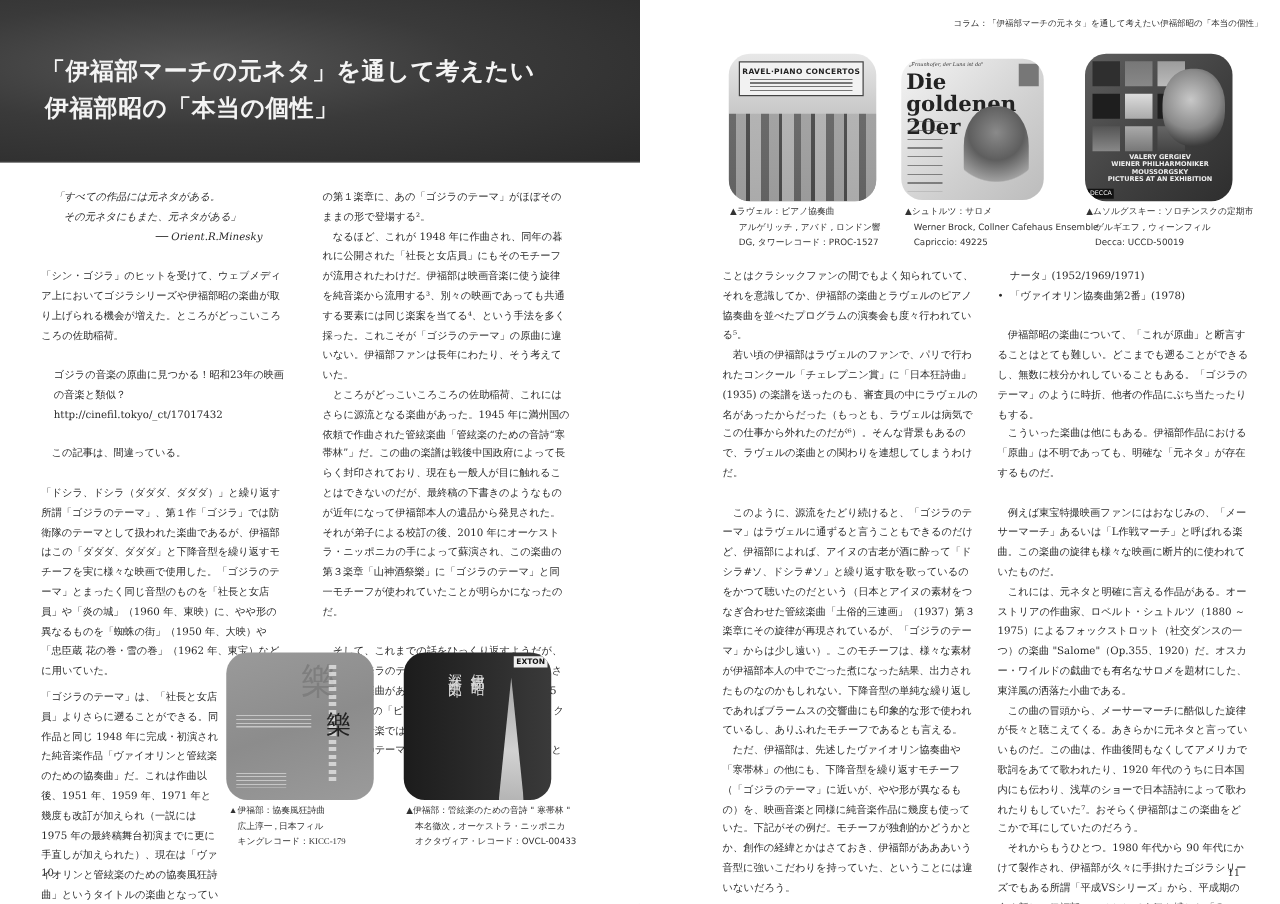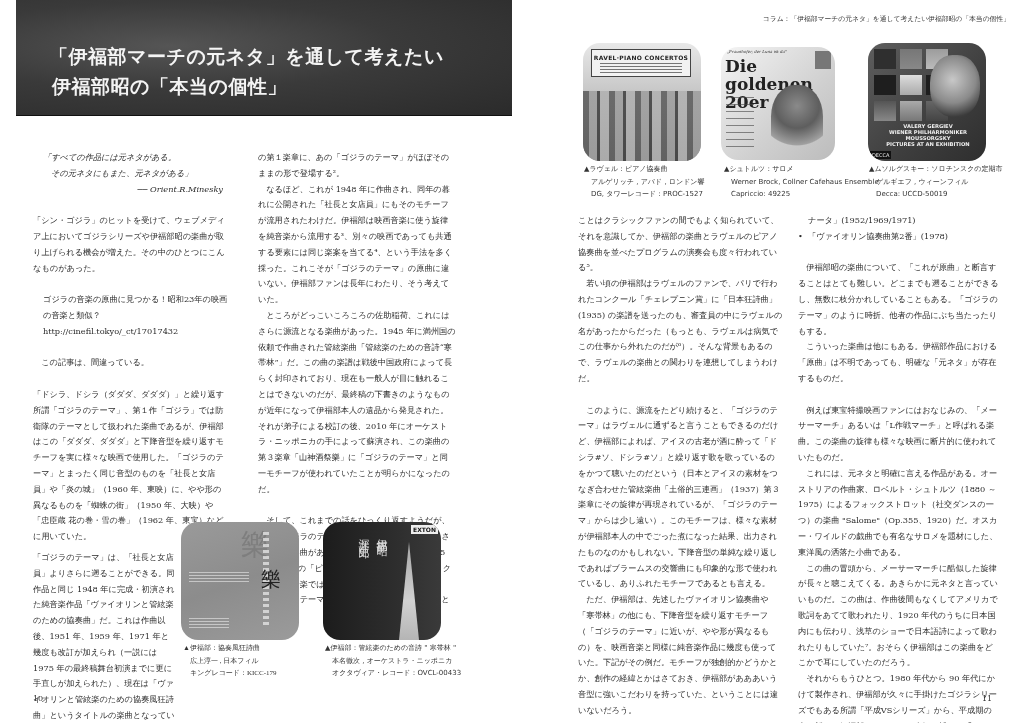--- a/index.html
+++ b/index.html
@@ -4,39 +4,39 @@
 <style>
   * { box-sizing: border-box; margin: 0; padding: 0; }
   html, body { width: 1024px; height: 723px; overflow: hidden; background: #ffffff; }
   body { font-family: "DejaVu Serif", "Liberation Serif", serif; color: #222; position: relative; }
   .spread { position: absolute; left: 0; top: 0; width: 1024px; height: 723px; background: #fff; }
   .page { position: absolute; top: 0; height: 723px; background: #fff; }
   .page-left { left: 0; width: 512px; }
   .page-right { left: 512px; width: 512px; }
 
   .title-band {
-    position: absolute; left: 16px; top: 0; width: 512px; height: 116px;
+    position: absolute; left: 0; top: 0; width: 512px; height: 130px;
     background: radial-gradient(ellipse at 30% 40%, #555 0%, #3a3a3a 45%, #2a2a2a 100%);
     border-bottom: 1px solid #111;
   }
   .title-line { position: absolute; left: 33px; color: #f4f4f4; font-weight: bold; font-size: 19px; letter-spacing: 0.5px; white-space: nowrap; }
   .title-line.l1 { top: 44px; }
   .title-line.l2 { top: 74px; left: 36px; }
 
   .col { position: absolute; font-size: 8.2px; line-height: 15.8px; color: #2a2a2a; }
   .col p { text-indent: 0; }
   .col p.ind { text-indent: 1em; }
   .col .gap { height: 15.8px; }
   .col-l1 { left: 33px; top: 150px; width: 195px; }
   .col-l2 { left: 258px; top: 150px; width: 198px; }
   .col-r1 { left: 578px; top: 213px; width: 205px; }
   .col-r2 { left: 798px; top: 213px; width: 201px; }
 
   .epigraph { margin-left: 10px; font-style: italic; }
-  .epigraph .attr { text-align: right; margin-right: 5px; }
+  .epigraph .attr { text-align: right; margin-right: 18px; }
   .ref { margin-left: 10px; }
   .ul { list-style: none; }
   .ul li { position: relative; padding-left: 10px; }
   .ul li::before { content: "•"; position: absolute; left: 0; }
 
   .cover { position: absolute; background: #999; overflow: hidden; border-radius: 17px; }
   .cap { position: absolute; font-size: 7px; line-height: 12.5px; color: #333; white-space: nowrap; font-family: "DejaVu Sans", "Liberation Sans", sans-serif; }
   .cap span { display: block; }
   .cap span.ind { padding-left: 7px; }
 
@@ -103,21 +103,21 @@
       <div class="title-line l2">伊福部昭の「本当の個性」</div>
     </div>
 
     <div class="col col-l1">
       <div class="epigraph">
         <p>「すべての作品には元ネタがある。</p>
         <p style="padding-left:8px">その元ネタにもまた、元ネタがある」</p>
         <p class="attr">── Orient.R.Minesky</p>
       </div>
       <div class="gap"></div>
-      <p>「シン・ゴジラ」のヒットを受けて、ウェブメディア上においてゴジラシリーズや伊福部昭の楽曲が取り上げられる機会が増えた。その中のひとつにこんなものがあった。</p>
+      <p>「シン・ゴジラ」のヒットを受けて、ウェブメディア上においてゴジラシリーズや伊福部昭の楽曲が取り上げられる機会が増えた。ところがどっこいころころの佐助稲荷。</p>
       <div class="gap"></div>
       <div class="ref">
         <p>ゴジラの音楽の原曲に見つかる！昭和23年の映画の音楽と類似？</p>
         <p>http://cinefil.tokyo/_ct/17017432</p>
       </div>
       <div class="gap"></div>
       <p class="ind">この記事は、間違っている。</p>
       <div class="gap"></div>
       <p>「ドシラ、ドシラ（ダダダ、ダダダ）」と繰り返す所謂「ゴジラのテーマ」、第１作「ゴジラ」では防衛隊のテーマとして扱われた楽曲であるが、伊福部はこの「ダダダ、ダダダ」と下降音型を繰り返すモチーフを実に様々な映画で使用した。「ゴジラのテーマ」とまったく同じ音型のものを「社長と女店員」や「炎の城」（1960 年、東映）に、やや形の異なるものを「蜘蛛の街」（1950 年、大映）や「忠臣蔵 花の巻・雪の巻」（1962 年、東宝）などに用いていた。</p>
     </div>

